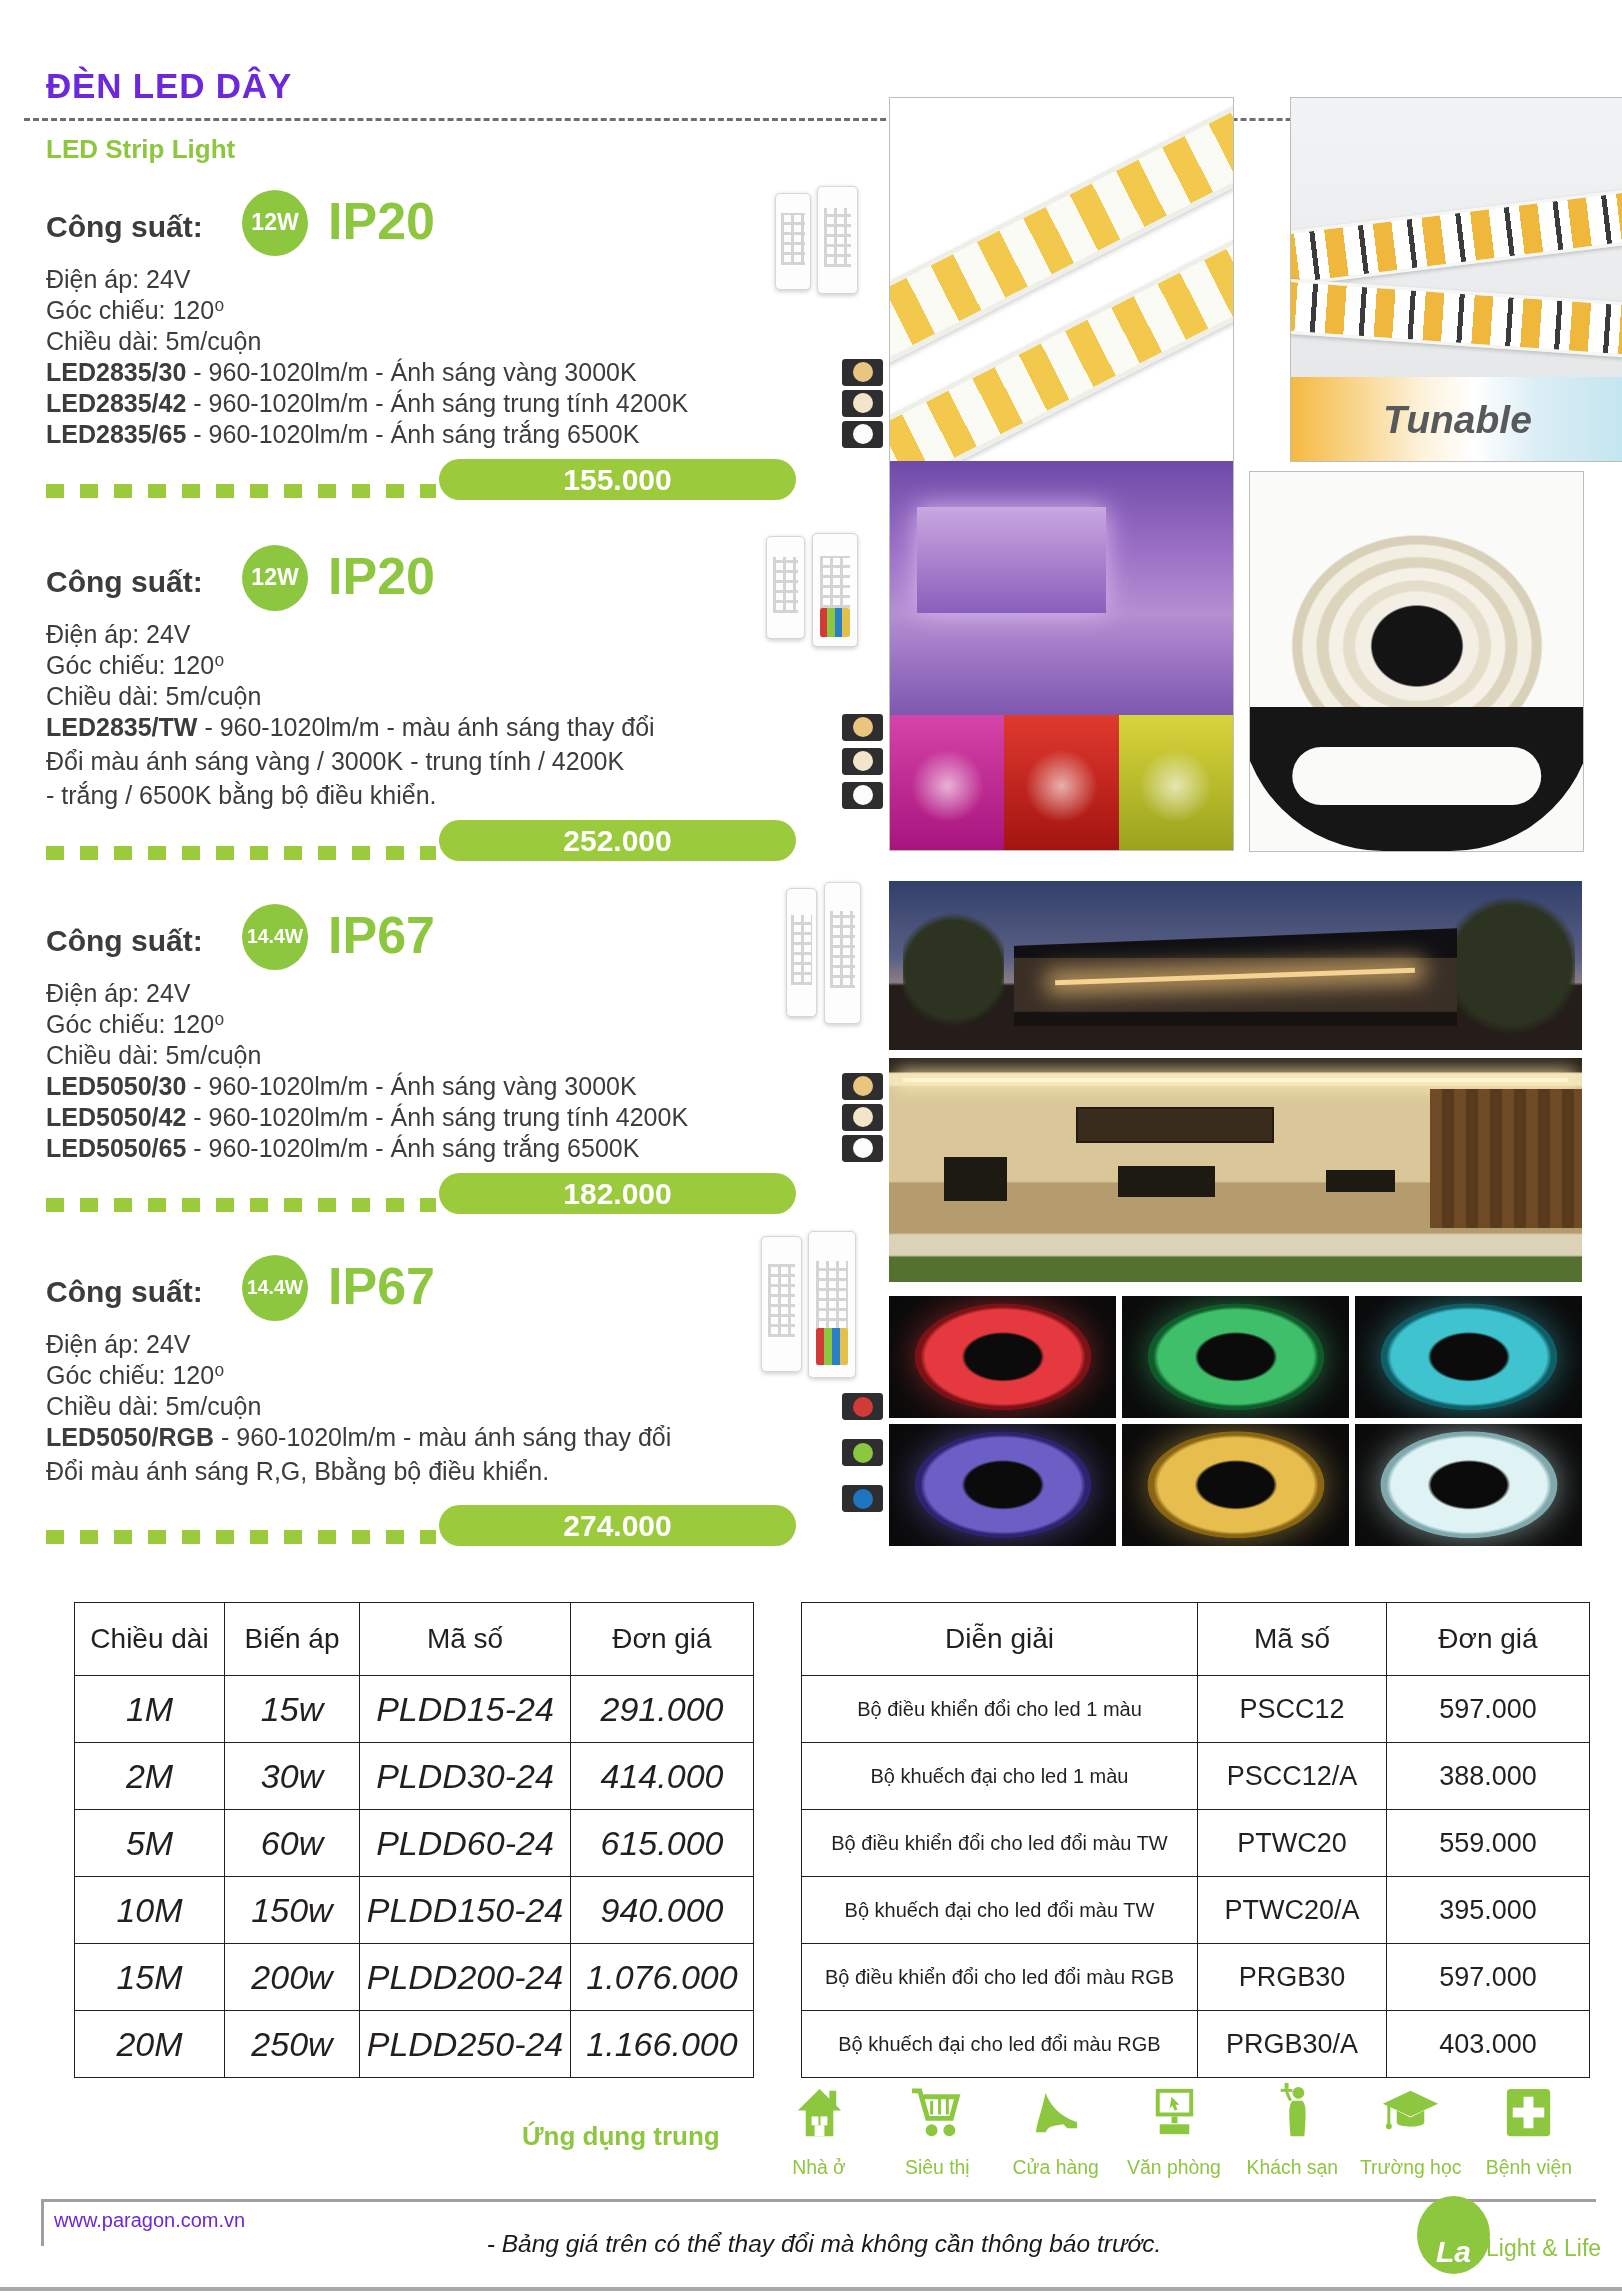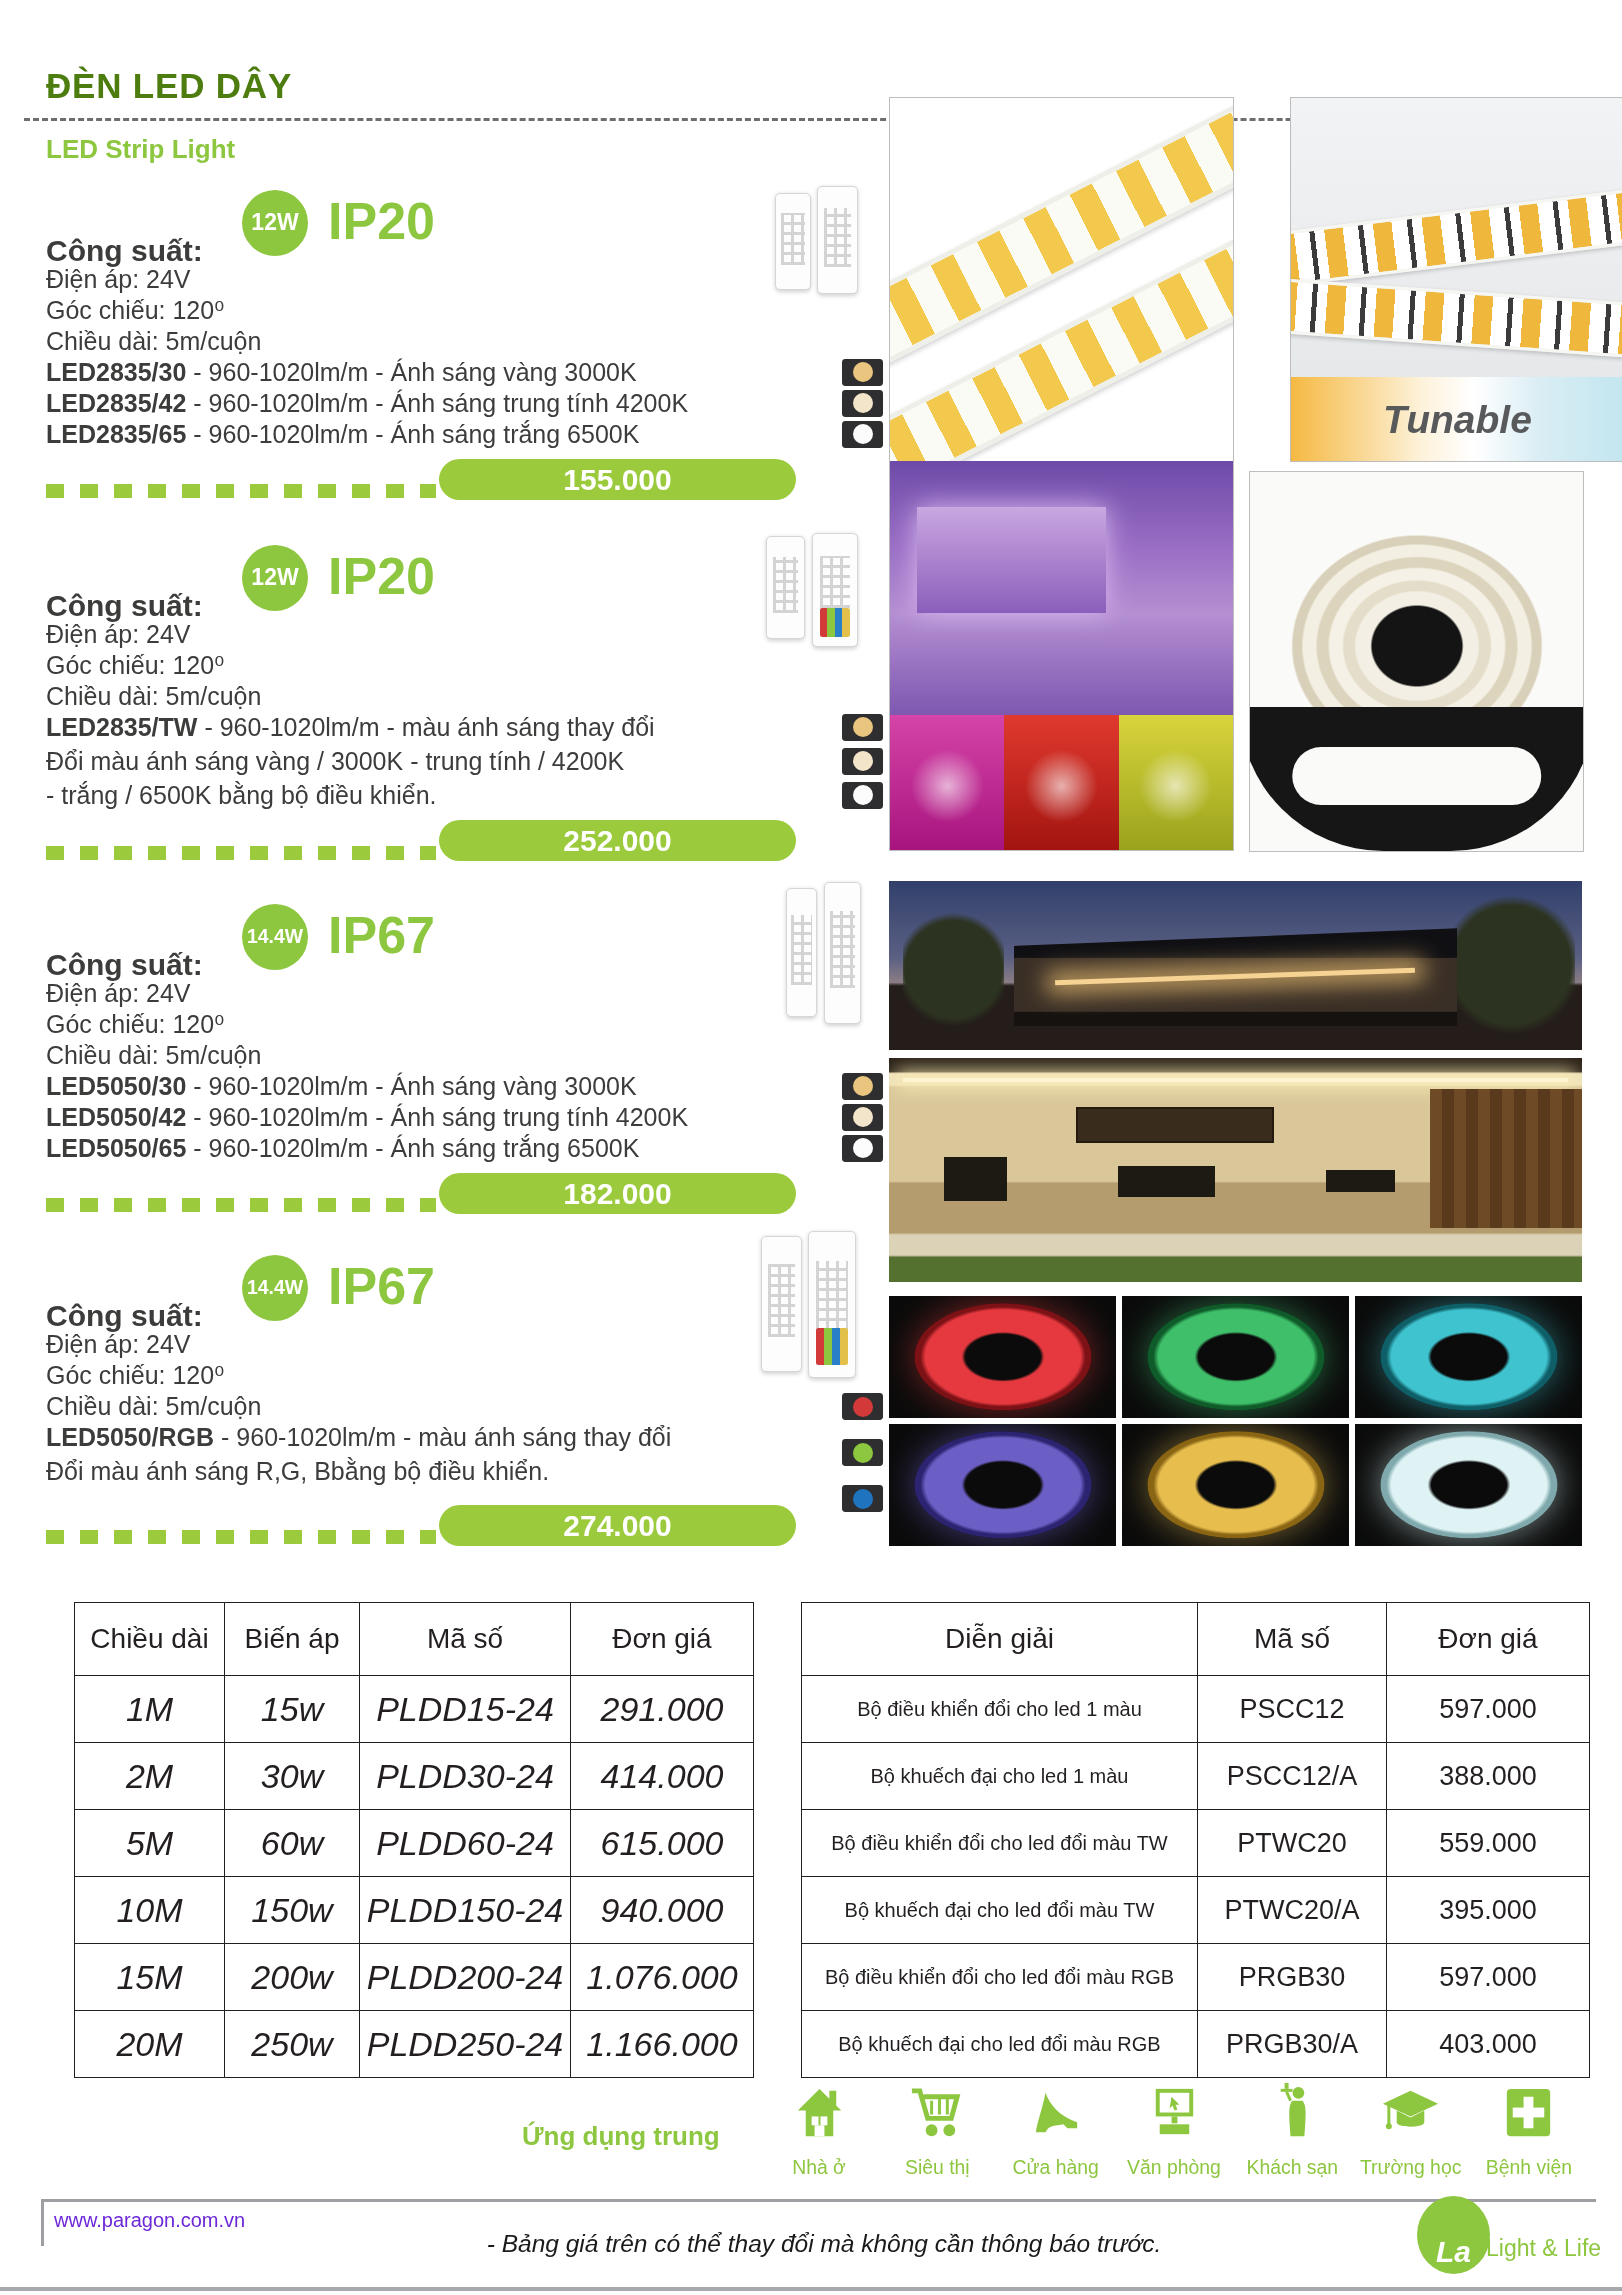--- a/index.html
+++ b/index.html
@@ -1,25 +1,25 @@
 <!DOCTYPE html>
 <html style="font-size:13.5px"><head>
 <meta charset="utf-8">
 <style>
   html,body{margin:0;padding:0;background:#e8e8e8;}
   #page{position:relative;width:1623px;height:2295px;background:#fff;overflow:hidden;
         font-family:"Liberation Sans","DejaVu Sans",sans-serif;color:#3c3c3b;}
   
-  .title{position:absolute;left:46px;top:66px;font-size:35px;font-weight:bold;color:#4d7c0f;letter-spacing:0.8px;}
+  .title{position:absolute;left:46px;top:66px;font-size:35px;font-weight:bold;color:#6d28d9;letter-spacing:0.8px;}
   .dash-rule{position:absolute;left:24px;top:118px;width:1574px;border-top:3.4px dashed #6d6e71;}
   .subtitle{position:absolute;left:46px;top:134px;font-size:26px;font-weight:bold;color:#8DC63F;text-align:right;}
   
   .product{position:absolute;left:46px;width:837px;font-size:25px;line-height:31px;}
   .prod-head{position:relative;height:71px;}
-  .cs-label{position:absolute;left:0;top:42px;font-weight:bold;font-size:30px;}
+  .cs-label{position:absolute;left:0;top:18px;font-weight:bold;font-size:30px;}
   .badge{position:absolute;left:196px;top:-3.4px;width:66px;height:66px;border-radius:50%;
          background:#8DC63F;color:#fff;font-weight:bold;font-size:23px;
          display:flex;align-items:center;justify-content:center;}
   .badge.small-text{font-size:19.4px;}
   .ip{position:absolute;left:282px;top:1.7px;color:#8DC63F;font-weight:bold;font-size:52px;line-height:52px;}
   .prod-line{position:relative;height:31px;white-space:nowrap;}
   .prod-line b{font-weight:bold;}
   .sw{position:absolute;right:0;top:1.7px;width:41px;height:27px;background:#2e2e30;border-radius:3.4px;
       display:flex;align-items:center;justify-content:center;}
   .sw i{display:block;width:20px;height:20px;border-radius:50%;}

